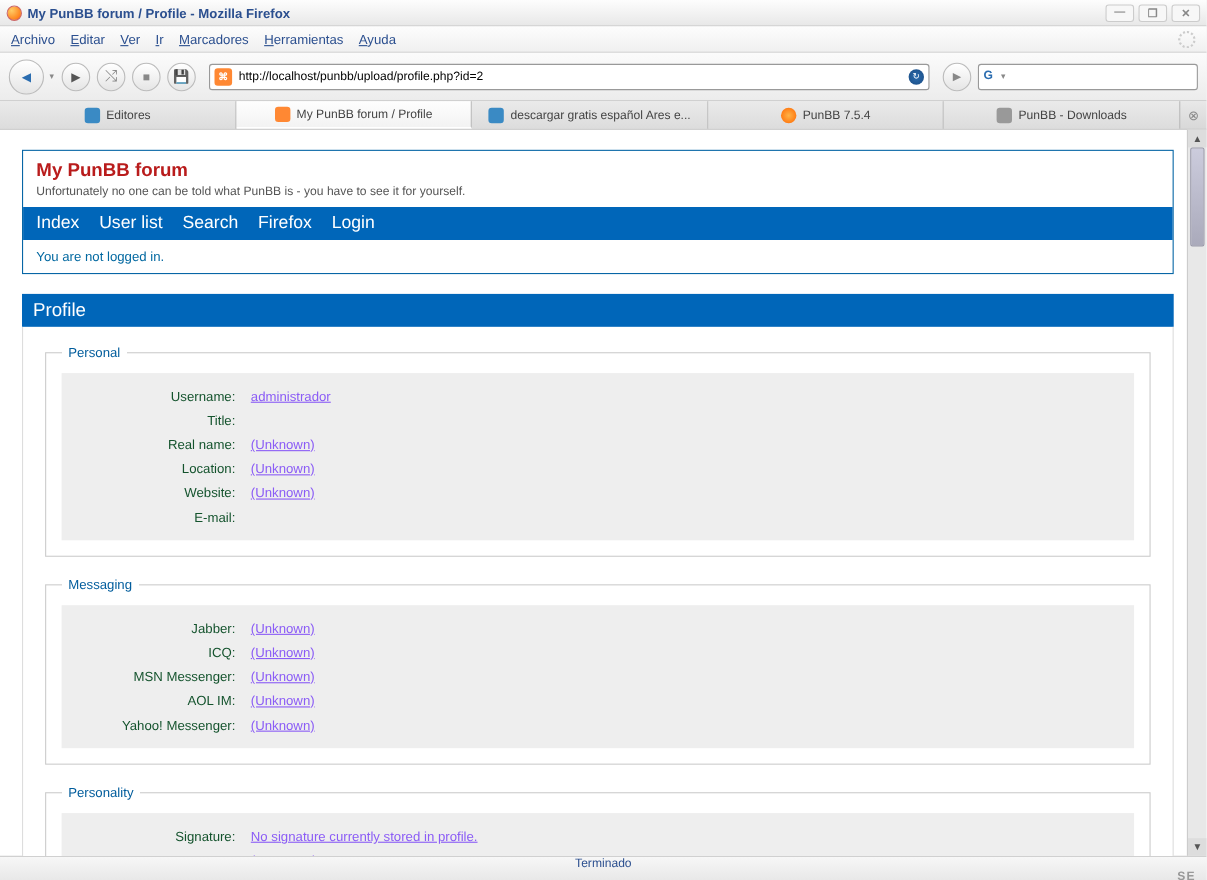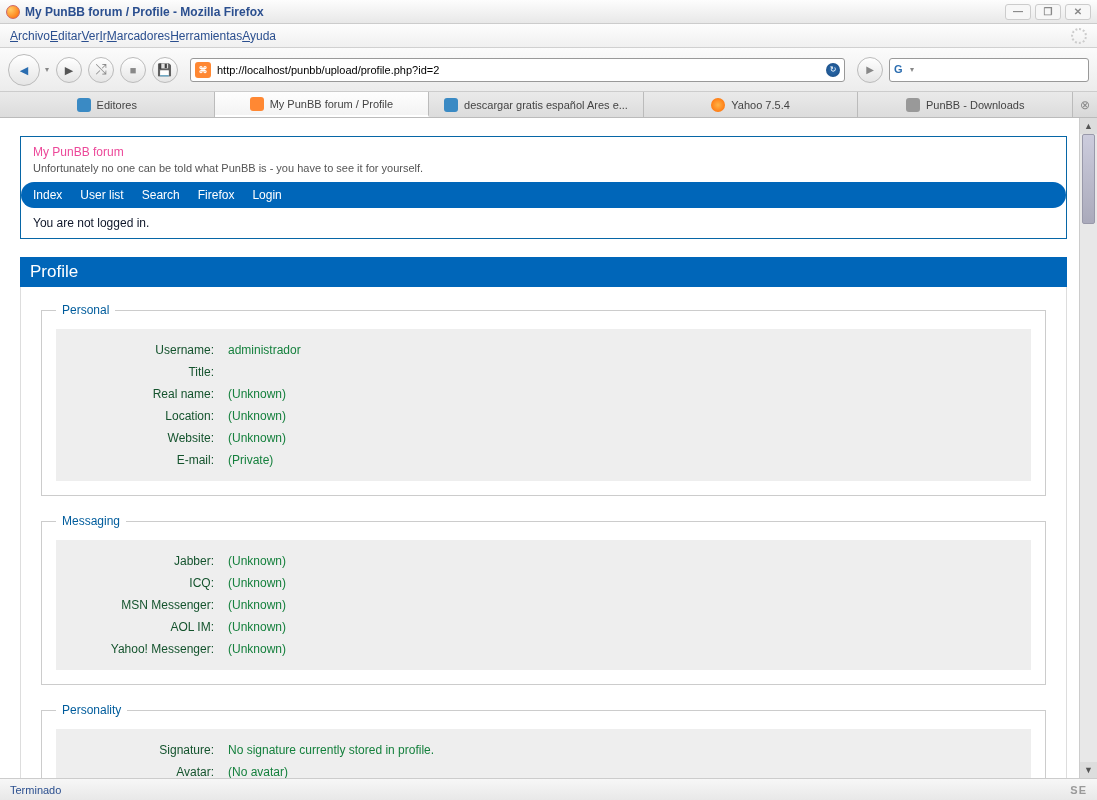--- a/index.html
+++ b/index.html
@@ -51,20 +51,21 @@
 }
 
 
 .menubar {
   height: 24px;
   background: linear-gradient(#fdfdfd, #f0f0f0);
   border-bottom: 1px solid #d0d0d0;
   display: flex;
   align-items: center;
   padding: 0 10px;
+  gap: 14px;
   color: #2b4f8f;
   font-size: 12px;
 }
 .menubar span { cursor: pointer; }
 .menubar span::first-letter { text-decoration: underline; }
 .menubar .throbber {
   margin-left: auto;
   width: 16px; height: 16px;
   border: 2px dotted #ccc;
   border-radius: 50%;
@@ -234,43 +235,42 @@
 }
 
 
 .forum-box {
   border: 1px solid #0766A6;
 }
 .forum-header {
   padding: 8px 12px 8px 12px;
 }
 .forum-header h1 {
-  font-size: 12px;
-  color: #ec4899;
-  font-weight: normal;
+  font-size: 17px;
+  color: #b91c1c;
+  font-weight: bold;
 }
 .forum-header .tagline {
   font-size: 11px;
   color: #555;
   margin-top: 3px;
 }
 .forum-nav {
   background: #0066B9;
   color: #fff;
   padding: 6px 12px;
   display: flex;
   gap: 18px;
-  font-size: 12px;
-  border-radius: 13px;
+  font-size: 16px;
 }
 .forum-nav a { color: #fff; text-decoration: none; cursor: pointer; }
 .forum-status {
   padding: 8px 12px;
   font-size: 12px;
-  color: #0f172a;
+  color: #0369a1;
 }
 
 .profile-title {
   background: #0066B9;
   color: #fff;
   padding: 5px 10px;
   margin-top: 18px;
   font-size: 17px;
 }
 .profile-body {
@@ -302,33 +302,35 @@
 .field-label {
   width: 150px;
   text-align: right;
   color: #14532d;
   padding-right: 4px;
 }
 .field-label::after { content: ":"; }
 .field-value {
   flex: 1;
   padding-left: 10px;
-  color: #15803d;
+  color: #8b5cf6;
+  text-decoration: underline;
 }
 
 
 .statusbar {
   height: 22px;
   background: linear-gradient(#f7f7f7, #e8e8e8);
   border-top: 1px solid #ccc;
   display: flex;
   align-items: center;
   padding: 0 10px;
   font-size: 11px;
   color: #2b4f8f;
+  flex-direction: column;
 }
 .statusbar .right {
   margin-left: auto;
   color: #999;
   font-weight: bold;
   letter-spacing: 1px;
 }
 </style>
 </head>
 <body>
@@ -393,21 +395,21 @@
   <div class="tab active">
     <div class="tico or"></div>
     <span>My PunBB forum / Profile</span>
   </div>
   <div class="tab">
     <div class="tico utd"></div>
     <span>descargar gratis español Ares e...</span>
   </div>
   <div class="tab">
     <div class="tico sun"></div>
-    <span>Yahoo 7.5.4</span>
+    <span>PunBB 7.5.4</span>
   </div>
   <div class="tab">
     <div class="tico pdl"></div>
     <span>PunBB - Downloads</span>
   </div>
   <div class="tab-close">⊗</div>
 </div>
 
 <div class="viewport">
   <div class="page">
@@ -447,21 +449,20 @@
           <div class="field-row">
               <div class="field-label">Location</div>
               <div class="field-value">(Unknown)</div>
             </div>
           <div class="field-row">
               <div class="field-label">Website</div>
               <div class="field-value">(Unknown)</div>
             </div>
           <div class="field-row">
               <div class="field-label">E-mail</div>
-              <div class="field-value">(Private)</div>
             </div>
         </div>
       </fieldset>
 
       <fieldset>
         <legend>Messaging</legend>
         <div class="field-box">
           <div class="field-row">
               <div class="field-label">Jabber</div>
               <div class="field-value">(Unknown)</div>

